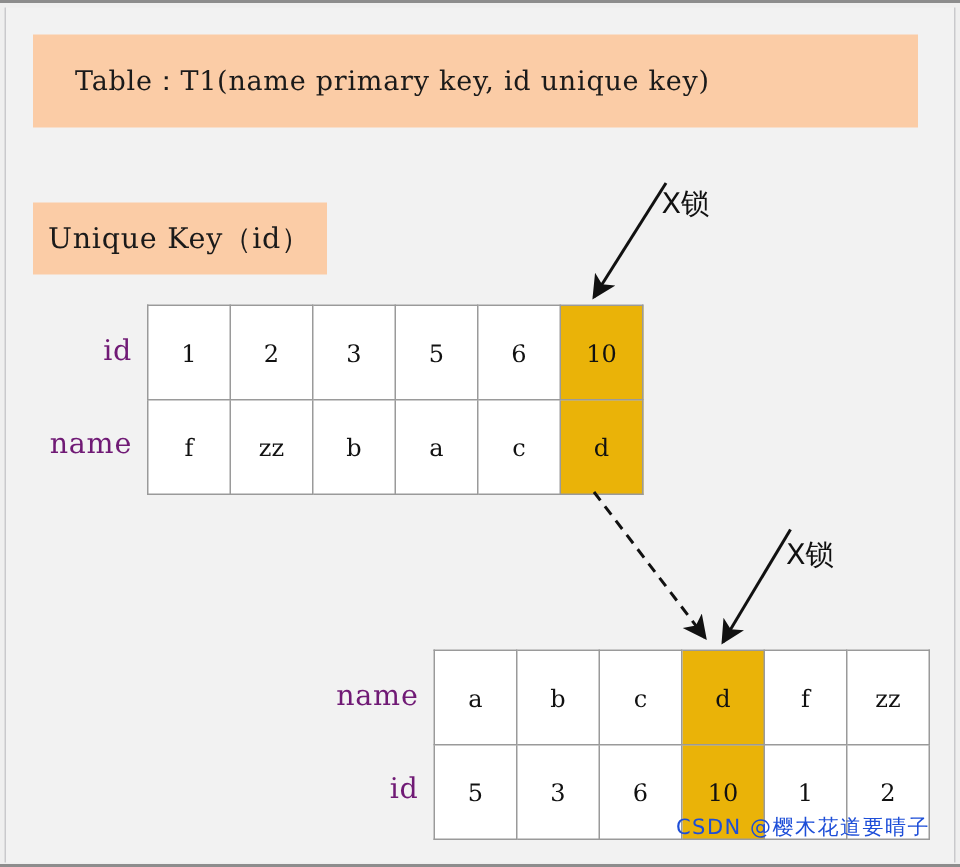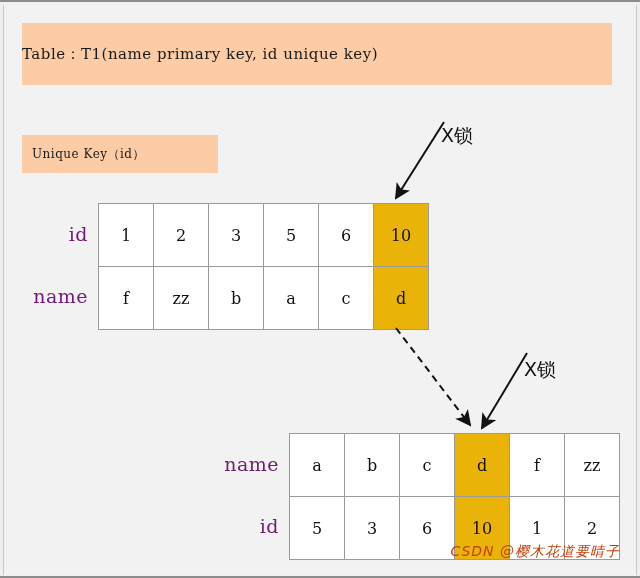--- a/index.html
+++ b/index.html
@@ -47,29 +47,29 @@
     white-space: nowrap;
     display: flex;
     align-items: center;
     box-sizing: border-box;
   }
   #title-banner {
     left: 18px;
     top: 18px;
     width: 590px;
     height: 62px;
-    font-size: 15px;
-    padding-left: 0;
+    font-size: 18px;
+    padding-left: 28px;
   }
   #unique-key-tag {
     left: 18px;
     top: 130px;
     width: 196px;
-    height: 38px;
-    font-size: 12px;
+    height: 48px;
+    font-size: 19px;
     padding-left: 10px;
   }
   #primary-key-tag {
     left: 212px;
     top: 360px;
     width: 172px;
     height: 46px;
     font-size: 19px;
     padding-left: 14px;
   }
@@ -134,25 +134,24 @@
     height: 578px;
     pointer-events: none;
   }
 
   
   #watermark {
     position: absolute;
     right: 16px;
     bottom: 14px;
     font-size: 14px;
-    color: #c2410c;
+    color: #1d4ed8;
     font-family: "DejaVu Sans", sans-serif;
     letter-spacing: 1px;
     white-space: nowrap;
-    font-style: italic;
   }
 </style>
 </head>
 <body>
 
 <div id="canvas">
   <div id="inner-frame">
 
     <div class="tag" id="title-banner">
       <span>Table：T1(name primary key, id unique key)</span>

